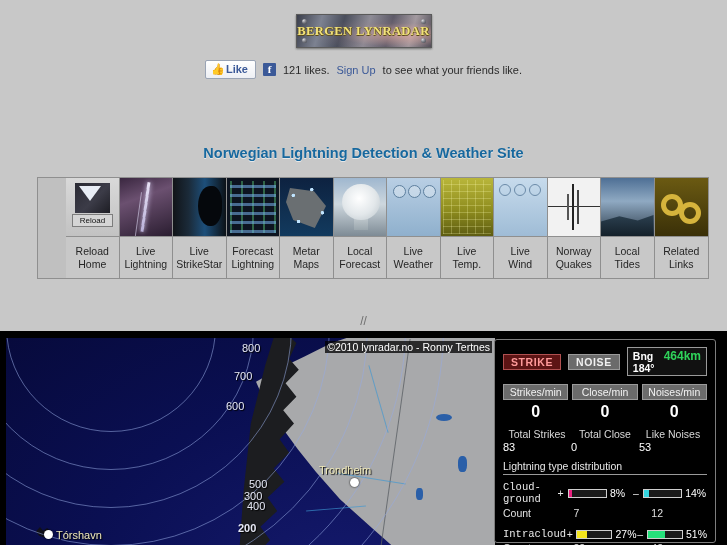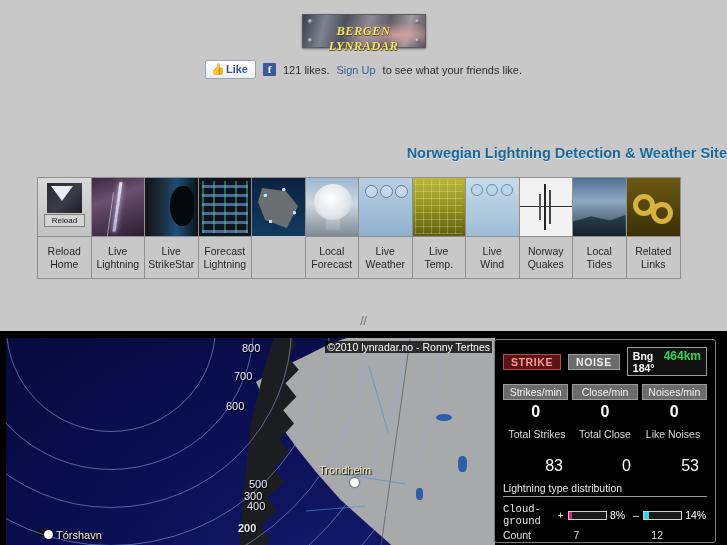--- a/index.html
+++ b/index.html
@@ -9,27 +9,26 @@
     overflow: hidden;
     background: #c8c8c8;
     font-family: "Liberation Sans", sans-serif;
   }
   #page { position: relative; width: 727px; height: 545px; background: #c8c8c8; }
 
   
   .logo-wrap { position: absolute; left: 0; top: 14px; width: 727px; text-align: center; }
   .plaque {
     display: inline-block; position: relative;
-    width: 124px; height: 34px;
+    width: 136px; height: 34px;
     border: 1px solid #5a5a5a;
     background:
       radial-gradient(ellipse at 78% 62%, rgba(225,170,160,0.75) 0%, rgba(150,120,130,0.15) 42%, rgba(0,0,0,0) 62%),
       linear-gradient(105deg, #3b3f4c 0%, #7d8291 18%, #4a4e5c 34%, #8e8c96 52%, #5d5a68 68%, #a39aa0 84%, #4b4954 100%);
     box-shadow: 0 1px 2px rgba(0,0,0,.45);
-    font-style: italic;
   }
   .plaque .ptext {
     position: absolute; left: 0; right: 0; top: 9px;
     font-family: "Liberation Serif", serif;
     font-weight: bold; font-size: 12.5px; letter-spacing: .4px;
     color: #f2e27a;
     text-shadow: 0 1px 0 #5a4a18, 1px 0 0 #6a5a22;
   }
   .rivet { position: absolute; width: 5px; height: 5px; border-radius: 50%;
     background: radial-gradient(circle at 32% 30%, #d8d8dc 0%, #7e8088 45%, #3a3c42 100%); }
@@ -49,28 +48,28 @@
   .thumb-icon { display: inline-block; width: 11px; height: 11px; color: #3b5998;
     font-size: 11px; line-height: 11px; }
   .fb-f { display: inline-flex; align-items: center; justify-content: center;
     width: 13px; height: 13px; background: #3b5998; color: #fff;
     font-family: "Liberation Serif", serif; font-weight: bold; font-size: 11px;
     line-height: 13px; border-radius: 1px; }
   .fb-txt { color: #2b2b2b; }
   .fb-link { color: #3b5998; text-decoration: none; }
 
   
-  .site-title { position: absolute; left: 0; top: 145px; width: 727px; text-align: right;
+  .site-title { position: absolute; left: 0; top: 145px; width: 727px; text-align: center;
     font-size: 14.5px; font-weight: bold; color: #17689e;
     text-shadow: 0 1px 0 #e8e8e8; }
 
   
   .nav-table { position: absolute; left: 37px; top: 177px;
     border: 1px solid #8f8f8f; background: #c0c0c0;
-    border-collapse: separate; border-spacing: 0; display: flex; }
+    border-collapse: separate; border-spacing: 0; display: flex; padding-left: 28px; }
   .nav-cell { width: 53.5px; border-right: 1px solid #8f8f8f; background: #c8c8c8; }
   .nav-cell:last-child { border-right: none; }
   .nav-thumb { width: 100%; height: 58px; display: block; position: relative; overflow: hidden; }
   .nav-label { height: 42px; display: flex; flex-direction: column;
     align-items: center; justify-content: center;
     font-size: 10.5px; color: #262626; line-height: 13px; text-align: center;
     border-top: 1px solid #8f8f8f; background: #c8c8c8; }
   .nav-label span { display: block; white-space: nowrap; }
 
   
@@ -188,21 +187,21 @@
 
   .rate-row { display: flex; justify-content: space-between; margin-top: 8px; gap: 4px; }
   .rate-col { flex: 1; text-align: center; }
   .rate-btn { border: 1px solid #9a9a9a; background: #6b6b6b; color: #f2f2f2;
     font-size: 10.5px; padding: 1px 2px; display: block; }
   .rate-val { font-size: 16px; font-weight: bold; color: #fff; margin-top: 3px; }
 
   .tot-row { display: flex; justify-content: space-between; margin-top: 7px; }
   .tot-col { flex: 1; text-align: center; }
   .tot-label { font-size: 10.5px; color: #d8d8d8; }
-  .tot-val { font-size: 16px; color: #fff; text-align: right; padding-right: 8px; margin-top: 17px; }
+  .tot-val { font-size: 11px; color: #fff; text-align: left; padding-right: 8px; margin-top: 1px; }
 
   .dist-head { margin-top: 7px; padding-bottom: 2px; border-bottom: 1px solid #9a9a9a;
     font-size: 10.5px; color: #e8e8e8; }
 
   .type-row { display: flex; align-items: center; margin-top: 6px; font-size: 10.5px; }
   .type-name { width: 66px; color: #e8e8e8; font-family: Liberation Mono, monospace; }
   .sign { width: 10px; text-align: center; color: #e8e8e8; }
   .bar-out { width: 48px; height: 9px; border: 1px solid #cfcfcf; background: #1a1a1a;
     margin: 0 3px; position: relative; }
   .bar-in { position: absolute; left: 0; top: 0; bottom: 0; }
@@ -284,20 +283,24 @@
         <span>Forecast</span>
         <span>Lightning</span>
       </div>
     </div>
 
     <div class="nav-cell">
       <div class="nav-thumb th-metar">
           <div class="land"></div>
           <div class="dots"></div>
         </div>
+      <div class="nav-label">
+        <span>Metar</span>
+        <span>Maps</span>
+      </div>
     </div>
 
     <div class="nav-cell">
       <div class="nav-thumb th-local">
           <div class="anvil"></div>
           <div class="cloud"></div>
         </div>
       <div class="nav-label">
         <span>Local</span>
         <span>Forecast</span>

